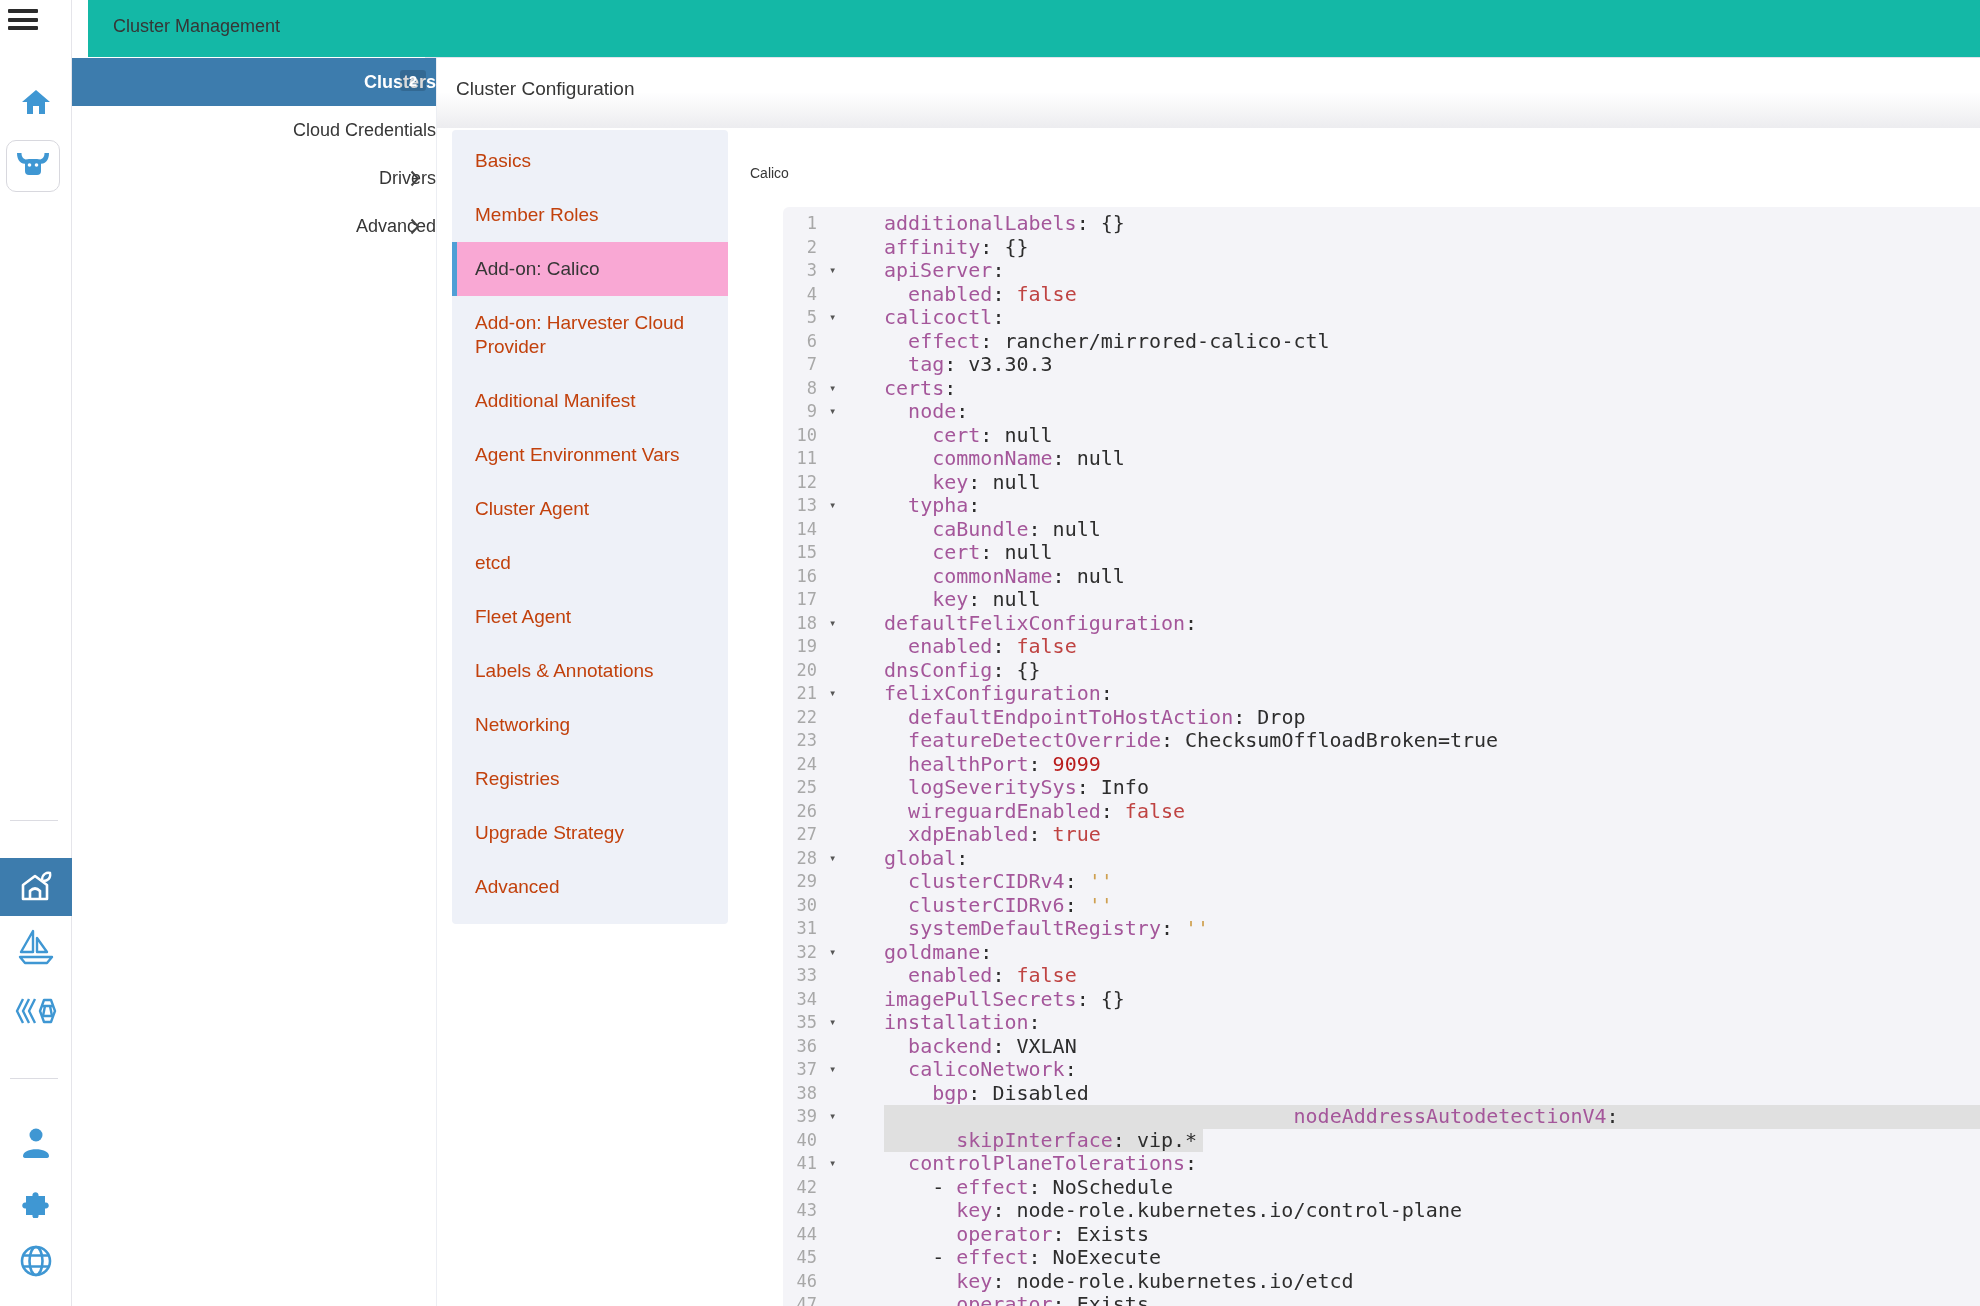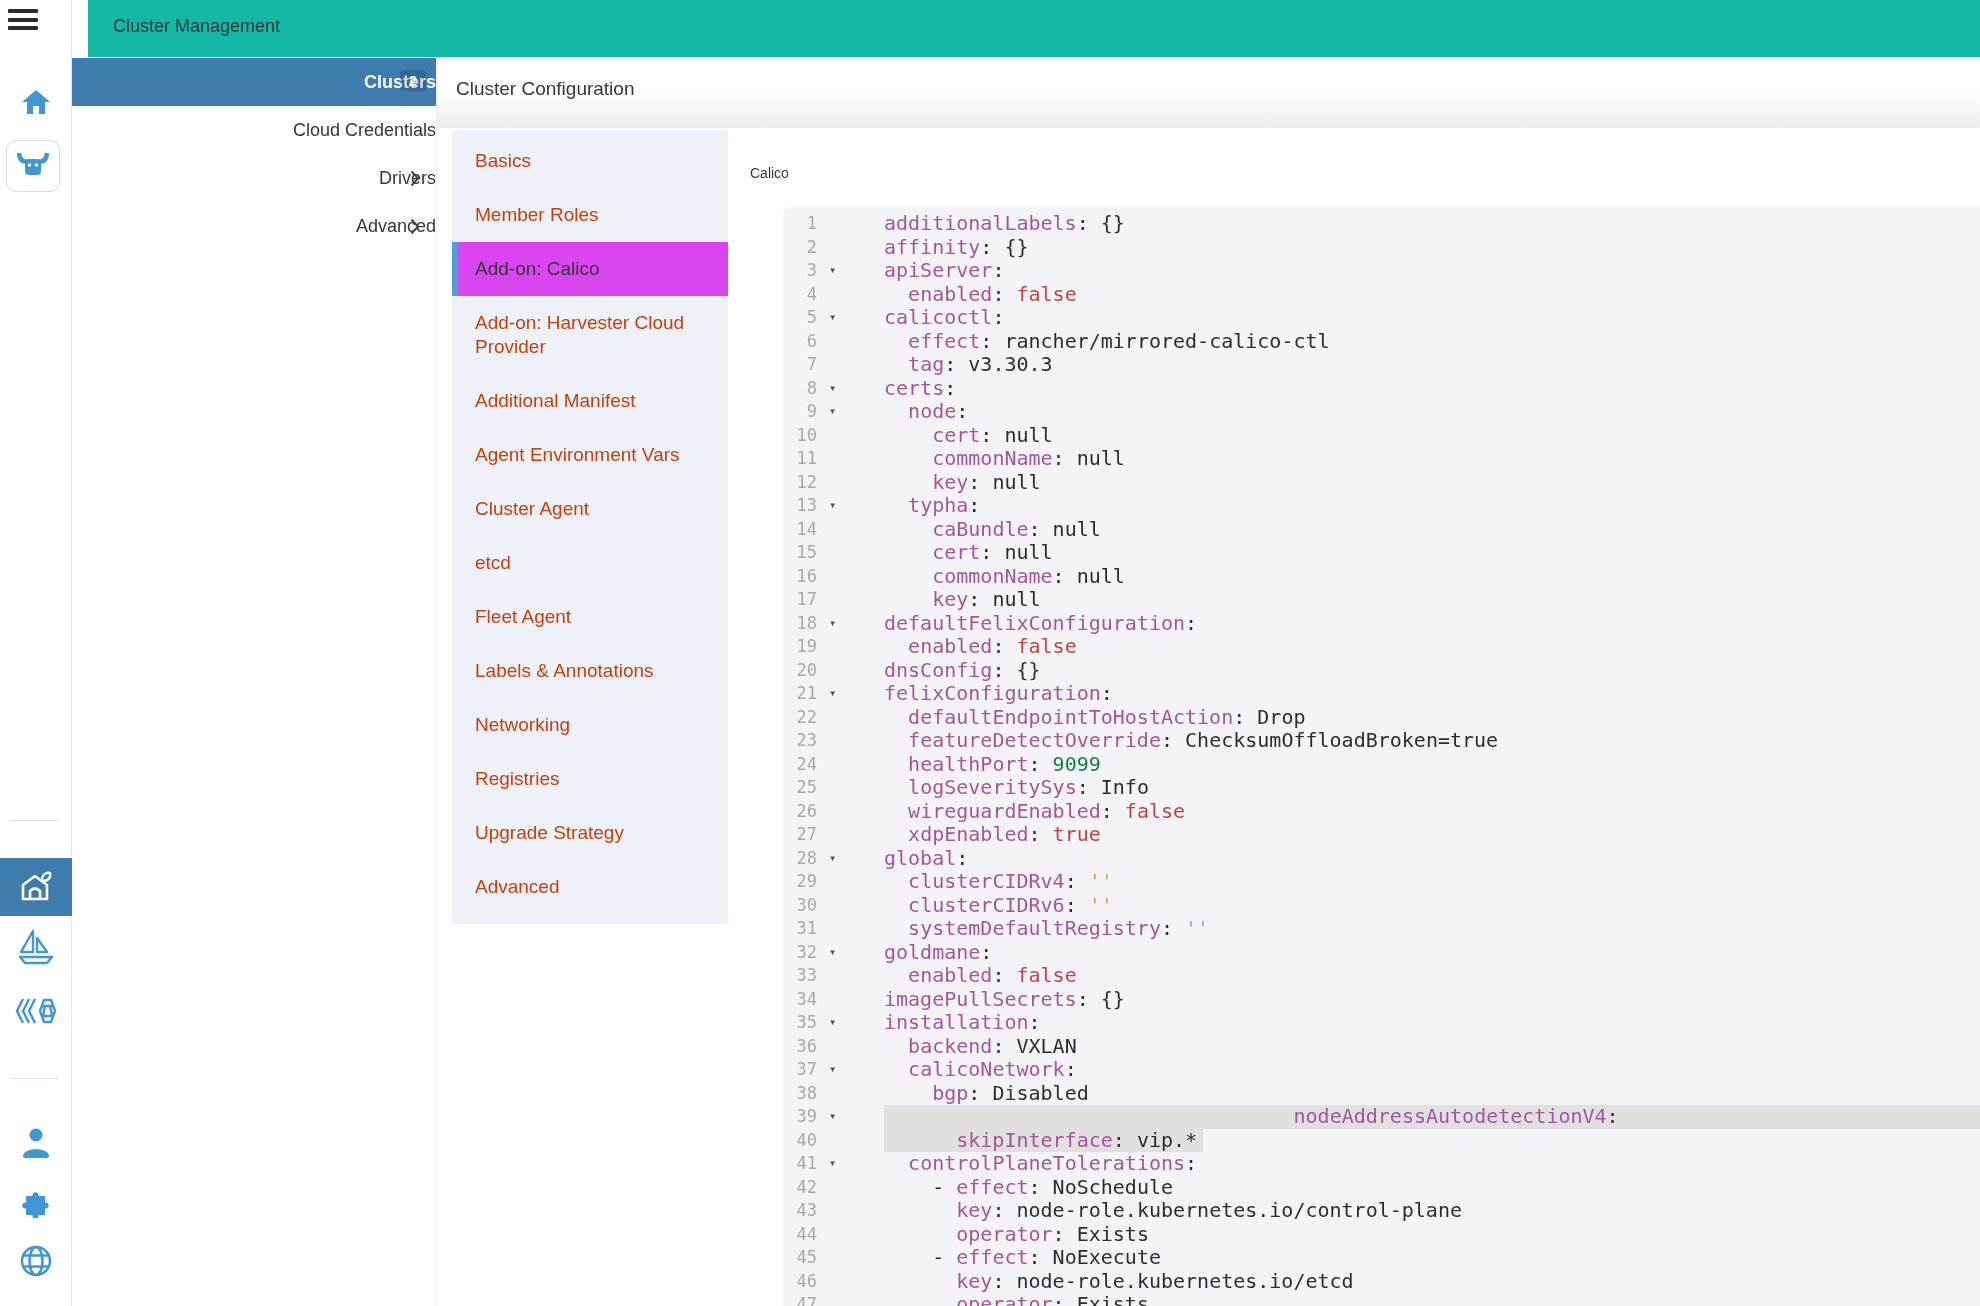--- a/index.html
+++ b/index.html
@@ -28,36 +28,36 @@
   .nav-chevron { position:absolute; right:16px; top:16px; }
 
   
   .page-title { position:absolute; left:456px; top:78px; font-size:19px; font-weight:500; color:#363636; }
   .header-shadow { position:absolute; left:437px; top:92px; width:1543px; height:36px;
     background:linear-gradient(180deg, rgba(70,70,100,0) 0%, rgba(70,70,100,0.10) 100%); }
 
   
   .tabs { position:absolute; left:452px; top:130px; width:276px; background:#eef1f8; border-radius:4px; padding:4px 0 10px 0; list-style:none; }
   .tabs li { position:relative; padding:15px 16px 15px 23px; font-size:19px; line-height:24px; color:#c2410c; cursor:pointer; }
-  .tabs li.active { background:#d946ef; color:#363636; border-left:5px solid #4f9fd6; padding-left:18px; }
+  .tabs li.active { background:#f9a8d4; color:#363636; border-left:5px solid #4f9fd6; padding-left:18px; }
 
   
   .code-heading { position:absolute; left:750px; top:165px; font-size:14px; color:#363636; font-weight:400; }
   .editor { position:absolute; left:783px; top:207px; right:0; bottom:0; background:#f4f4f8; border-radius:6px 0 0 0; overflow:hidden; padding-top:5px; }
   .cl { height:23.5px; line-height:23.5px; white-space:pre; font-family:"DejaVu Sans Mono", monospace; font-size:20px; display:flex; }
   .cl .ln { display:inline-block; width:28px; margin-left:6px; text-align:right; color:#a8a8a8; font-size:17px; flex:0 0 auto; }
   .cl .fold { display:inline-block; width:16px; margin-left:12px; color:#555; font-size:12px; flex:0 0 auto; }
   .cl .code { flex:1 1 auto; margin-left:39px; color:#2d2d2d; }
   .cl .code.selL { background:#e0e0e0;text-align:center; }
   .selT { background:#e0e0e0; box-shadow:6px 0 0 #e0e0e0; }
   .k { color:#a4569a; }
   .vp { color:#2d2d2d; }
   .vb { color:#bf4342; }
   .vs { color:#cfa050; }
-  .vn { color:#15803d; }
+  .vn { color:#b91c1c; }
 
   svg { display:block; }
 </style>
 </head>
 <body>
 
 <div id="app">
 
   <aside class="rail">
     <div class="hamburger">

